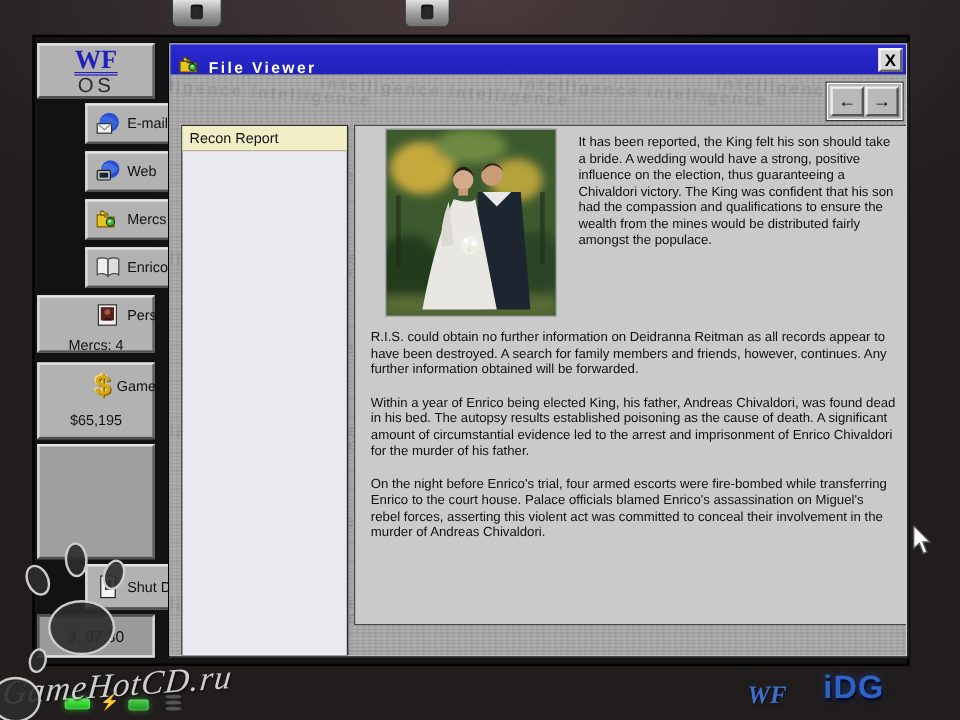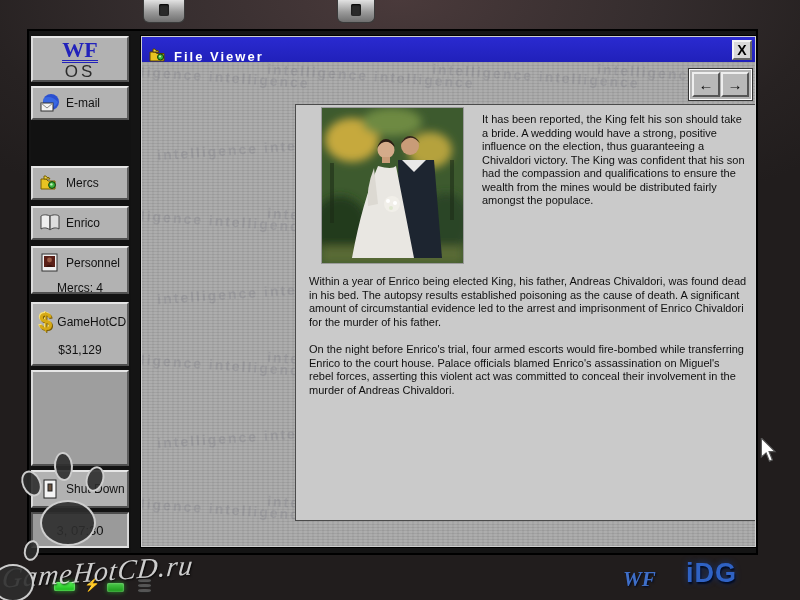--- a/index.html
+++ b/index.html
@@ -18,21 +18,21 @@
   .screen { position:absolute; left:27px; top:29px; width:731px; height:526px;
     background:#141414; border:2px solid #000; }
 
   
   .sidebar { position:absolute; left:2px; top:3px; width:100px; height:518px; background:#121212; }
   .panel { position:absolute; left:0; width:98px; background:#b2b2b2;
     border-top:2px solid #e6e6e6; border-left:2px solid #dcdcdc;
     border-right:2px solid #5c5c5c; border-bottom:2px solid #505050; }
   .panel.inset { border-top-color:#4d4d4d; border-left-color:#565656;
     border-right-color:#d8d8d8; border-bottom-color:#e2e2e2; background:#9a9a9a; }
-  .sbtn { display:flex; align-items:center; gap:5px; padding-left:6px; cursor:pointer; }
+  .sbtn { display:flex; align-items:center; gap:5px; padding-left:6px; cursor:pointer;margin-left:40px; }
   .sbtn .lbl { font-size:12px; color:#111; }
   .logo-panel { text-align:center; padding-top:2px; }
   .logo-wf { font-family:"Liberation Serif", serif; font-weight:bold; font-size:22px; color:#2222bb;
     display:inline-block; border-bottom:3px double #2222bb; line-height:20px; }
   .logo-os { font-size:17px; color:#2c2c2c; letter-spacing:3px; line-height:17px; }
   .caption { text-align:center; font-size:12px; color:#111; padding-top:3px; }
 
   .icon16 { width:22px; height:20px; flex:0 0 22px; position:relative; }
   .dollar { font-size:24px; font-weight:bold; color:#d6a915; text-shadow:1px 1px 0 #7a5c00, -1px -1px 0 #f7e27a; }
 
@@ -121,20 +121,31 @@
           <svg width="22" height="20">
               <circle cx="12" cy="9" r="8" fill="#2a4fd0"></circle>
               <path d="M5 5 Q12 2 19 9 Q16 16 8 15 Q3 11 5 5" fill="#3f72e8" opacity=".7"></path>
               <rect x="2" y="10" width="12" height="8" fill="#f2f2f2" stroke="#333"></rect>
               <path d="M2 10 L8 15 L14 10" fill="none" stroke="#888"></path>
             </svg>
         </span>
         <span class="lbl">E-mail</span>
       </div>
 
+      <div class="panel sbtn" style="top:92px; height:34px;">
+        <span class="icon16">
+          <svg width="22" height="20">
+              <circle cx="13" cy="8" r="7.5" fill="#2a4fd0"></circle>
+              <path d="M7 4 Q13 1 19 7 Q17 13 9 13 Q5 9 7 4" fill="#4d7de8" opacity=".7"></path>
+              <rect x="2" y="9" width="11" height="8" rx="1" fill="#b9b9b9" stroke="#222"></rect>
+              <rect x="4" y="11" width="7" height="4" fill="#123"></rect>
+            </svg>
+        </span>
+        <span class="lbl">Web</span>
+      </div>
 
       <div class="panel sbtn" style="top:132px; height:34px;">
         <span class="icon16">
           <svg width="22" height="20">
               <path d="M2 6 L2 16 L16 16 L16 8 L9 8 L7 6 Z" fill="#e8c322" stroke="#7a6000"></path>
               <path d="M5 3 L5 6 L11 6 L10 4.5 L8 4.5 L7 3 Z" fill="#f2d84a" stroke="#7a6000"></path>
               <circle cx="13" cy="12" r="3.4" fill="#3db33d" stroke="#0a3a0a"></circle>
               <circle cx="12.4" cy="11.4" r="1.2" fill="#bff0bf"></circle>
             </svg>
         </span>
@@ -165,21 +176,21 @@
           <span class="lbl">Personnel</span>
         </div>
         <div class="caption">Mercs: 4</div>
       </div>
 
       <div class="panel" style="top:268px; height:64px;">
         <div class="sbtn" style="height:36px;">
           <span class="dollar">$</span>
           <span class="lbl">GameHotCD</span>
         </div>
-        <div class="caption">$31,129</div>
+        <div class="caption">$65,195</div>
       </div>
 
       <div class="panel" style="top:336px; height:96px; background:#9e9e9e;"></div>
 
       <div class="panel sbtn" style="top:436px; height:38px;">
         <span class="icon16">
           <svg width="22" height="20">
               <rect x="5" y="1" width="12" height="18" fill="#f4f4f4" stroke="#222"></rect>
               <rect x="9" y="5" width="4" height="7" fill="#6a5340" stroke="#222"></rect>
             </svg>
@@ -234,20 +245,23 @@
             <span class="texword" style="left: 125px; top: 438px; transform: rotate(4deg);">intelligence intelligence</span>
             <span class="texword" style="left: 290px; top: 438px; transform: rotate(4deg);">intelligence intelligence</span>
             <span class="texword" style="left: 455px; top: 438px; transform: rotate(4deg);">intelligence intelligence</span>
           </div>
 
         <div class="navpanel">
           <div class="navbtn">←</div>
           <div class="navbtn">→</div>
         </div>
 
+        <div class="filelist">
+          <div class="filerow selected">Recon Report</div>
+        </div>
 
         <div class="readpane">
           <div class="photo">
             <svg width="141" height="155" viewBox="0 0 141 155">
               <defs>
                   <filter id="b">
                     <feGaussianBlur stdDeviation="4"></feGaussianBlur>
                   </filter>
                 </defs>
               <rect width="141" height="155" fill="#3d5a2e"></rect>
@@ -274,22 +288,23 @@
               <path d="M55 40 Q63 28 73 39 Q70 31 64 31 Q58 31 55 40" fill="#2c1d14"></path>
               <rect x="60" y="49" width="8" height="6" fill="#c99c78"></rect>
               <circle cx="70" cy="96" r="8" fill="#f1efe9"></circle>
               <circle cx="66" cy="93" r="2" fill="#fff"></circle>
                 <circle cx="73" cy="95" r="2" fill="#fff"></circle>
                 <circle cx="69" cy="100" r="2" fill="#dfe8cf"></circle>
             </svg>
           </div>
           <div class="lead">It has been reported, the King felt his son should take a bride. A wedding would have a strong, positive influence on the election, thus guaranteeing a Chivaldori victory. The King was confident that his son had the compassion and qualifications to ensure the wealth from the mines would be distributed fairly amongst the populace.</div>
           <div class="paras" id="paras">
+              <p>R.I.S. could obtain no further information on Deidranna Reitman as all records appear to have been destroyed. A search for family members and friends, however, continues. Any further information obtained will be forwarded.</p>
               <p>Within a year of Enrico being elected King, his father, Andreas Chivaldori, was found dead in his bed. The autopsy results established poisoning as the cause of death. A significant amount of circumstantial evidence led to the arrest and imprisonment of Enrico Chivaldori for the murder of his father.</p>
-              <p>On the night before Enrico's trial, four armed escorts would fire-bombed while transferring Enrico to the court house. Palace officials blamed Enrico's assassination on Miguel's rebel forces, asserting this violent act was committed to conceal their involvement in the murder of Andreas Chivaldori.</p>
+              <p>On the night before Enrico's trial, four armed escorts were fire-bombed while transferring Enrico to the court house. Palace officials blamed Enrico's assassination on Miguel's rebel forces, asserting this violent act was committed to conceal their involvement in the murder of Andreas Chivaldori.</p>
             </div>
         </div>
       </div>
     </div>
   </div>
 
   <div class="led" style="left:54px; top:582px; width:21px;"></div>
   <span class="bolt" style="left:84px; top:577px;">⚡</span>
   <div class="led" style="left:107px; top:583px; width:17px; opacity:.8;"></div>
   <div class="discs" style="left:138px; top:579px;">

